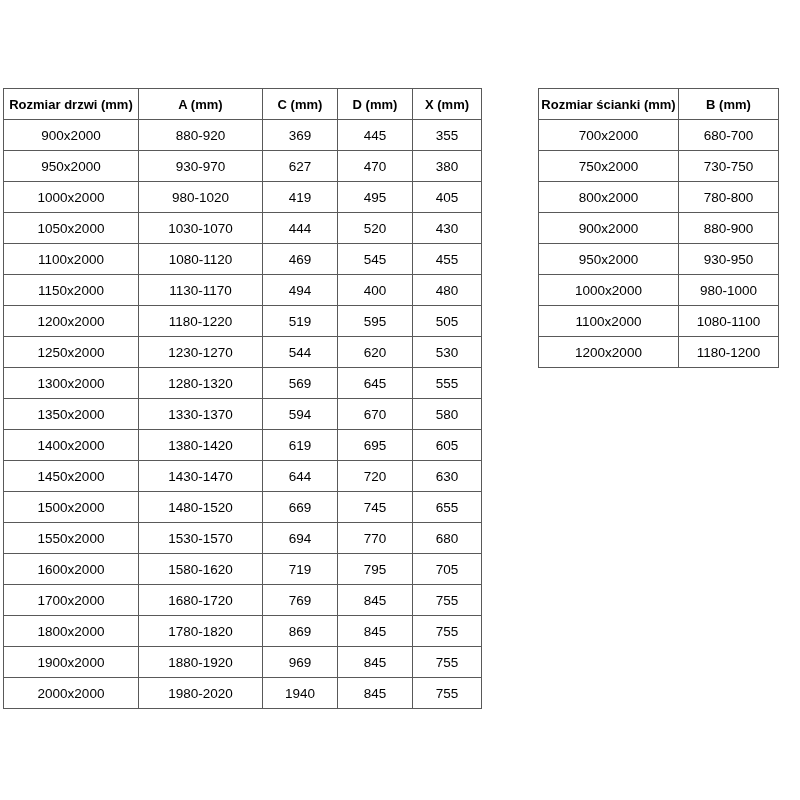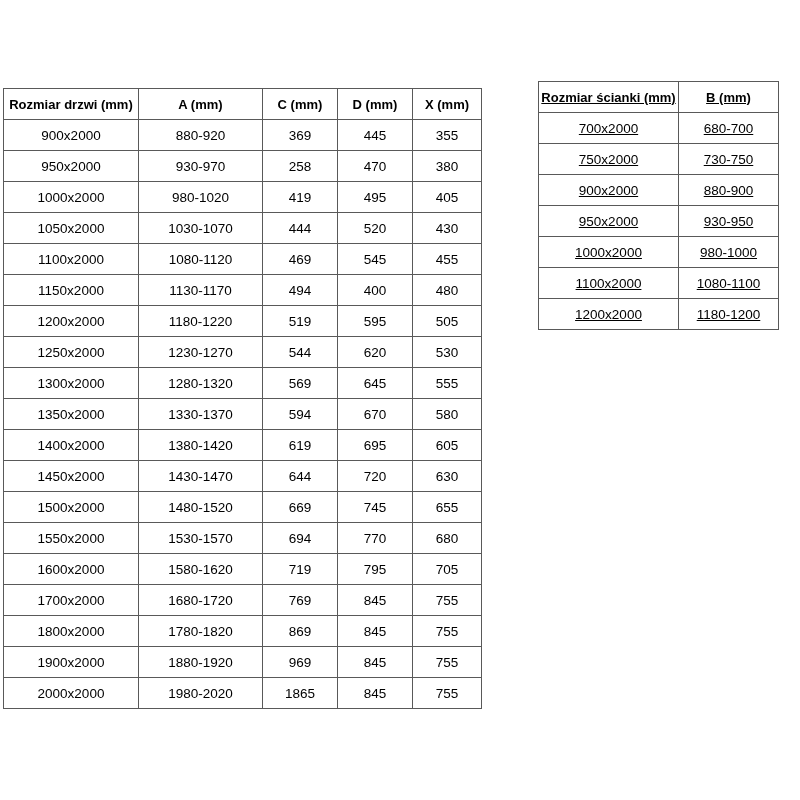--- a/index.html
+++ b/index.html
@@ -35,21 +35,21 @@
   .spec-table td {
     font-size: 13.5px;
     font-weight: normal;
   }
   #doors-table { left: 3px; top: 88px; width: 478px; }
   #doors-table col:nth-child(1) { width: 135px; }
   #doors-table col:nth-child(2) { width: 124px; }
   #doors-table col:nth-child(3) { width: 75px; }
   #doors-table col:nth-child(4) { width: 75px; }
   #doors-table col:nth-child(5) { width: 69px; }
-  #walls-table { left: 538px; top: 81px; width: 240px; text-decoration: underline; }
+  #walls-table { left: 538px; top: 88px; width: 240px; }
   #walls-table col:nth-child(1) { width: 140px; }
   #walls-table col:nth-child(2) { width: 100px; }
 </style>
 </head>
 <body>
 
 <table id="doors-table" class="spec-table">
   <colgroup>
       <col>
       <col>
@@ -70,21 +70,21 @@
       <tr>
         <td>900x2000</td>
         <td>880-920</td>
         <td>369</td>
         <td>445</td>
         <td>355</td>
       </tr>
       <tr>
         <td>950x2000</td>
         <td>930-970</td>
-        <td>258</td>
+        <td>627</td>
         <td>470</td>
         <td>380</td>
       </tr>
       <tr>
         <td>1000x2000</td>
         <td>980-1020</td>
         <td>419</td>
         <td>495</td>
         <td>405</td>
       </tr>
@@ -189,21 +189,21 @@
       <tr>
         <td>1900x2000</td>
         <td>1880-1920</td>
         <td>969</td>
         <td>845</td>
         <td>755</td>
       </tr>
       <tr>
         <td>2000x2000</td>
         <td>1980-2020</td>
-        <td>1865</td>
+        <td>1940</td>
         <td>845</td>
         <td>755</td>
       </tr>
     </tbody>
 </table>
 
 <table id="walls-table" class="spec-table">
   <colgroup>
       <col>
       <col>
@@ -217,20 +217,24 @@
   <tbody>
       <tr>
         <td>700x2000</td>
         <td>680-700</td>
       </tr>
       <tr>
         <td>750x2000</td>
         <td>730-750</td>
       </tr>
       <tr>
+        <td>800x2000</td>
+        <td>780-800</td>
+      </tr>
+      <tr>
         <td>900x2000</td>
         <td>880-900</td>
       </tr>
       <tr>
         <td>950x2000</td>
         <td>930-950</td>
       </tr>
       <tr>
         <td>1000x2000</td>
         <td>980-1000</td>

